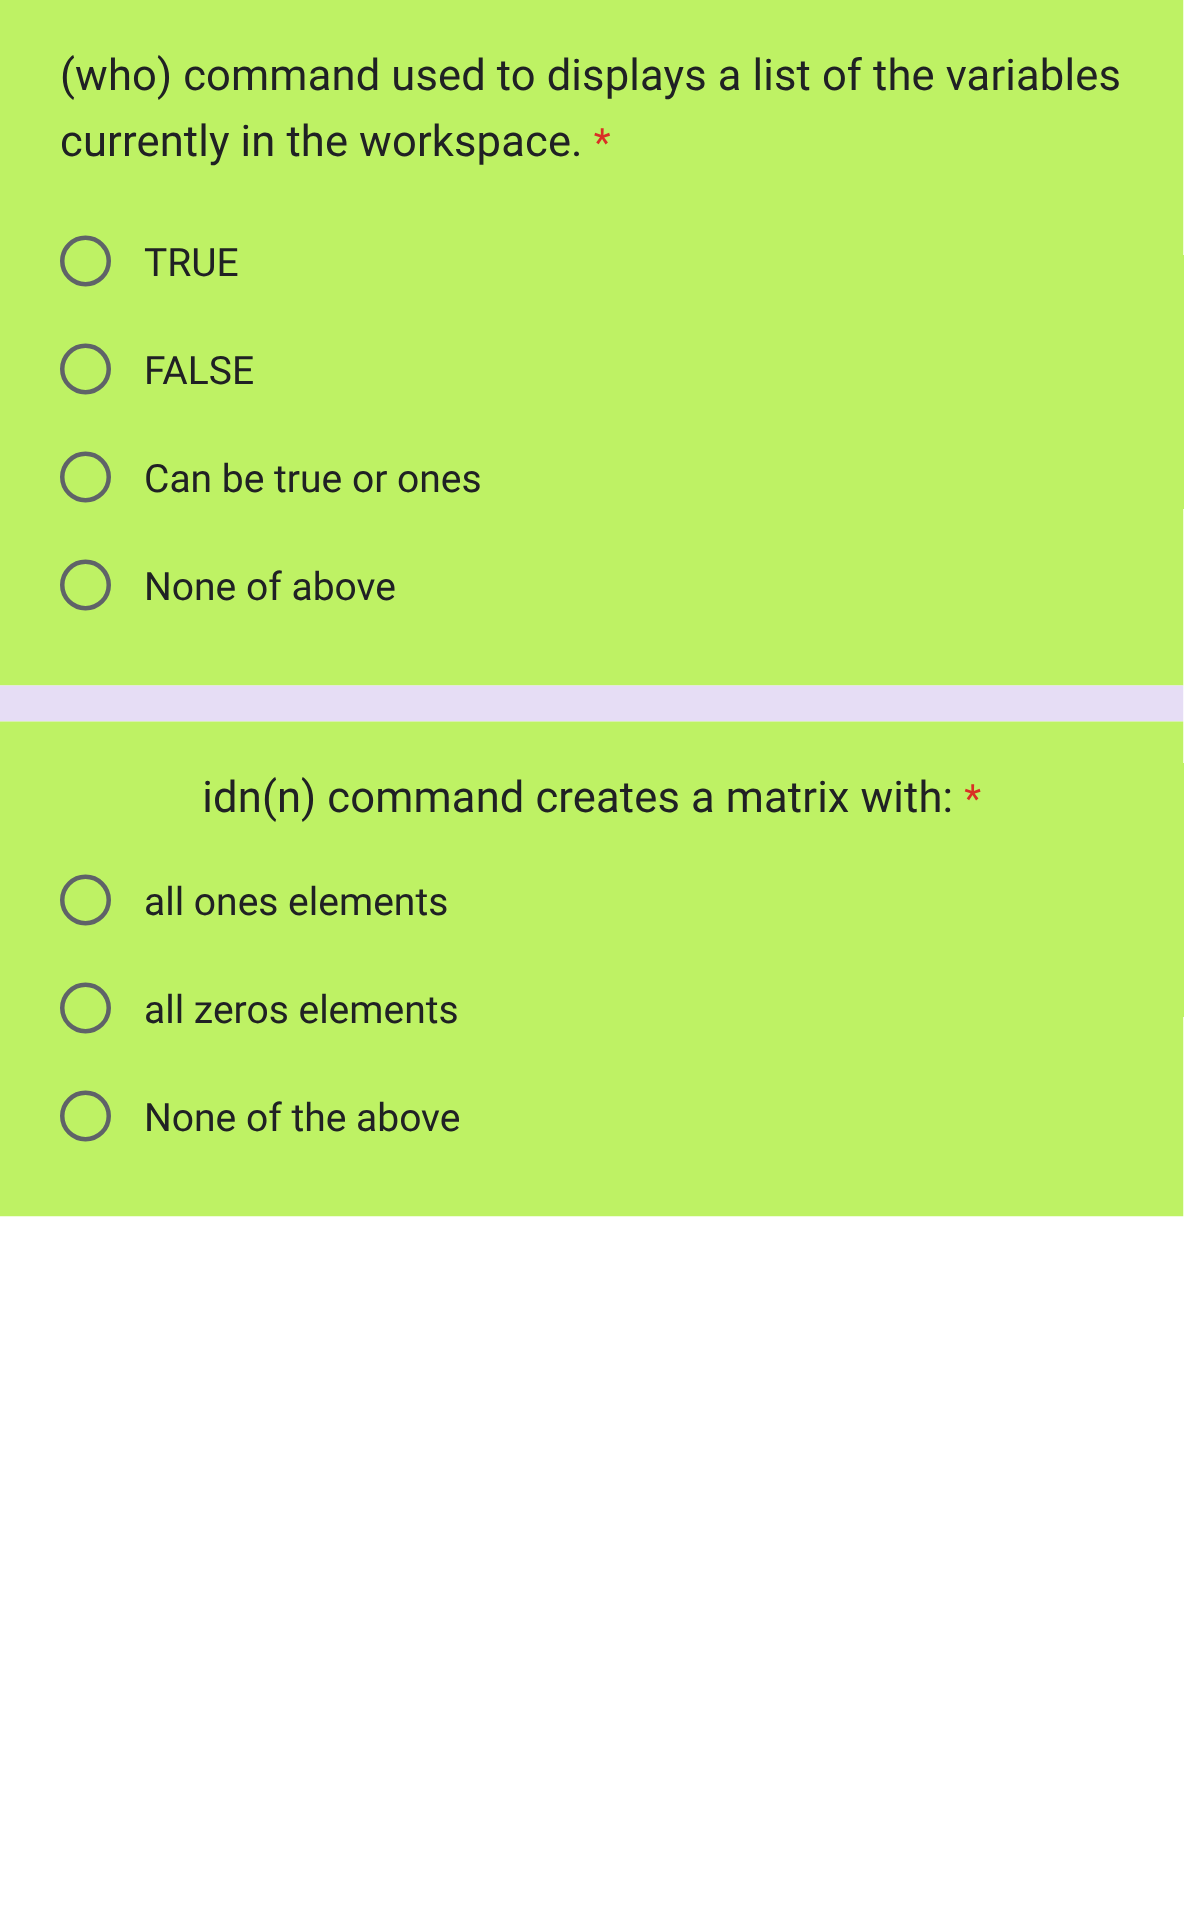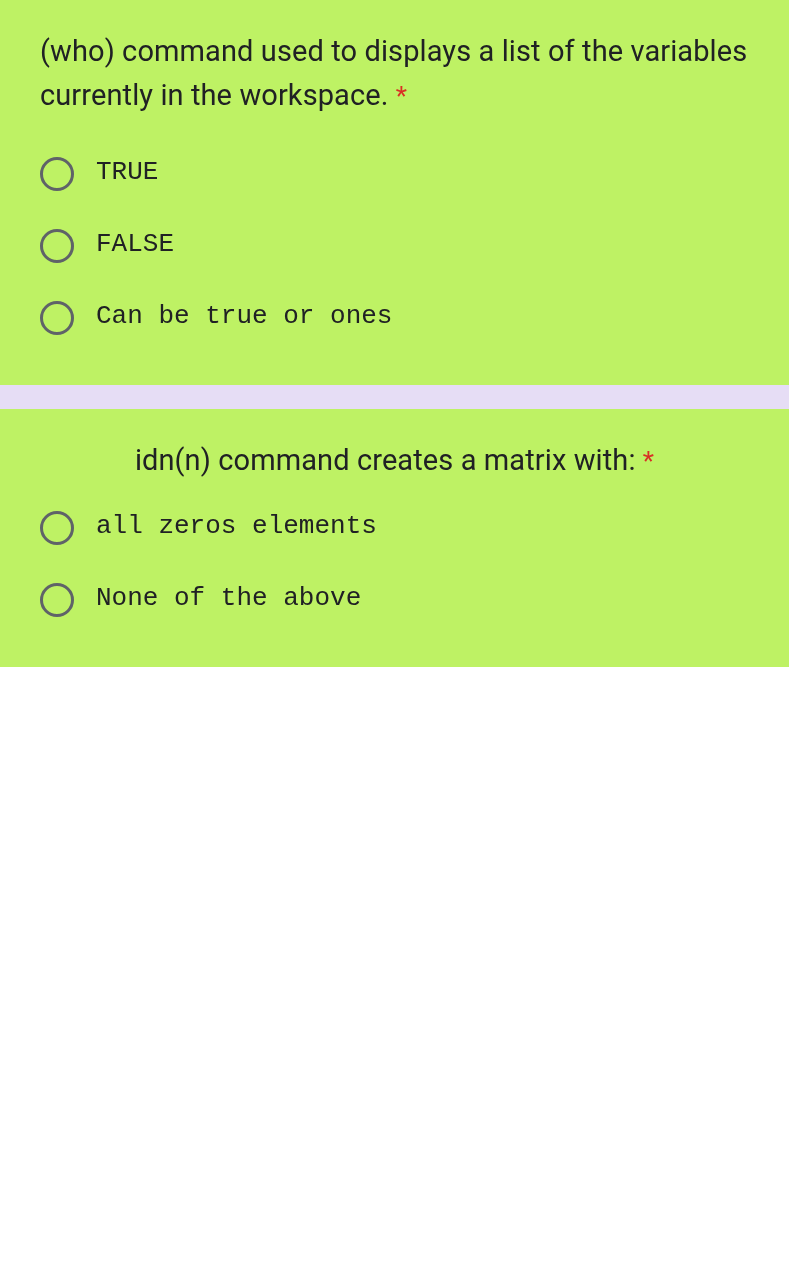--- a/index.html
+++ b/index.html
@@ -25,24 +25,23 @@
     color: #d93025;
     font-size: 26px;
   }
   .options {
     display: flex;
     flex-direction: column;
     gap: 38px;
   }
   .option {
     display: flex;
-    align-items: flex-start;
+    align-items: flex-end;
     gap: 22px;
     cursor: pointer;
-    font-family: Liberation Mono, monospace;
   }
   .radio {
     width: 34px;
     height: 34px;
     border: 3px solid #5f6368;
     border-radius: 50%;
     flex-shrink: 0;
   }
   .option-label {
     font-size: 26px;
@@ -73,33 +72,41 @@
       <span class="option-label">TRUE</span>
     </div>
     <div class="option">
       <div class="radio"></div>
       <span class="option-label">FALSE</span>
     </div>
     <div class="option">
       <div class="radio"></div>
       <span class="option-label">Can be true or ones</span>
     </div>
+    <div class="option">
+      <div class="radio"></div>
+      <span class="option-label">None of above</span>
+    </div>
   </div>
 </div>
 
 <div class="divider"></div>
 
 <div class="question-card q2">
   <div class="question-text">
     <span>idn(n) command creates a matrix with:</span>
     <span class="required">*</span>
   </div>
   <div class="options">
     <div class="option">
       <div class="radio"></div>
+      <span class="option-label">all ones elements</span>
+    </div>
+    <div class="option">
+      <div class="radio"></div>
       <span class="option-label">all zeros elements</span>
     </div>
     <div class="option">
       <div class="radio"></div>
       <span class="option-label">None of the above</span>
     </div>
   </div>
 </div>
 
 </body></html>

